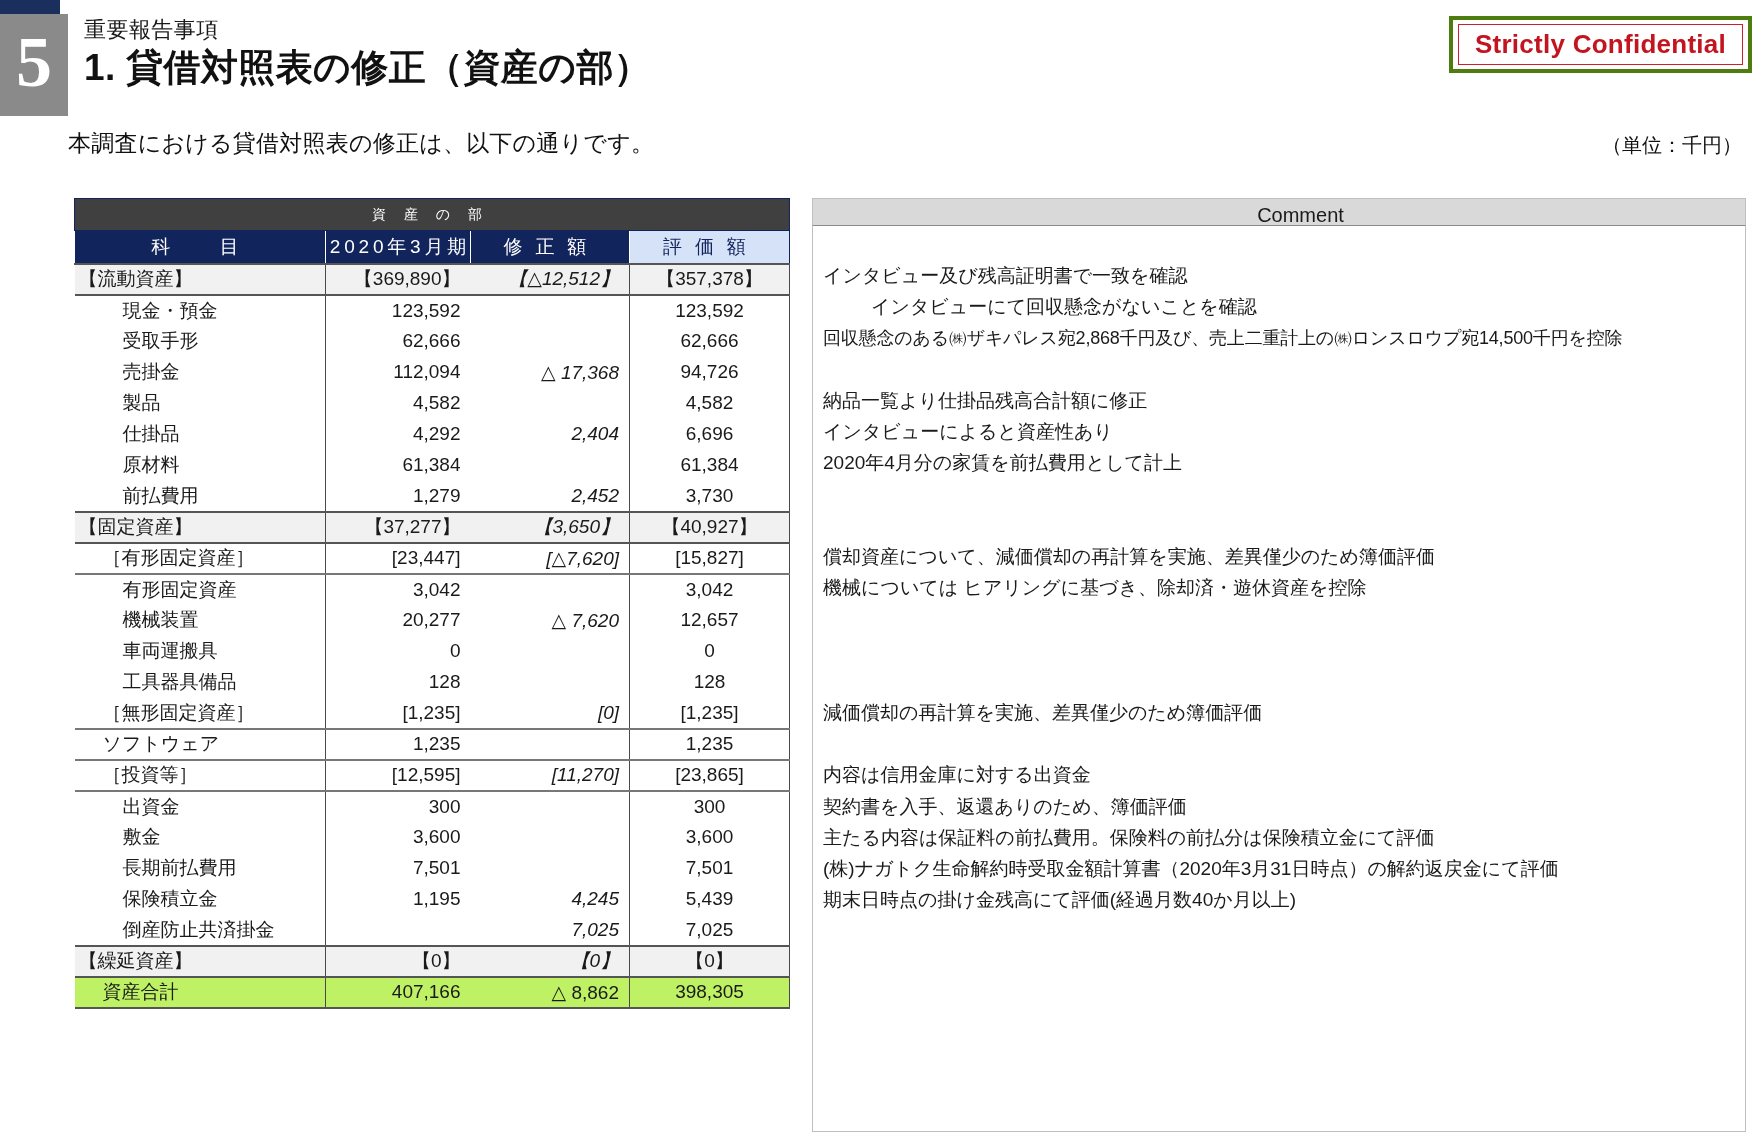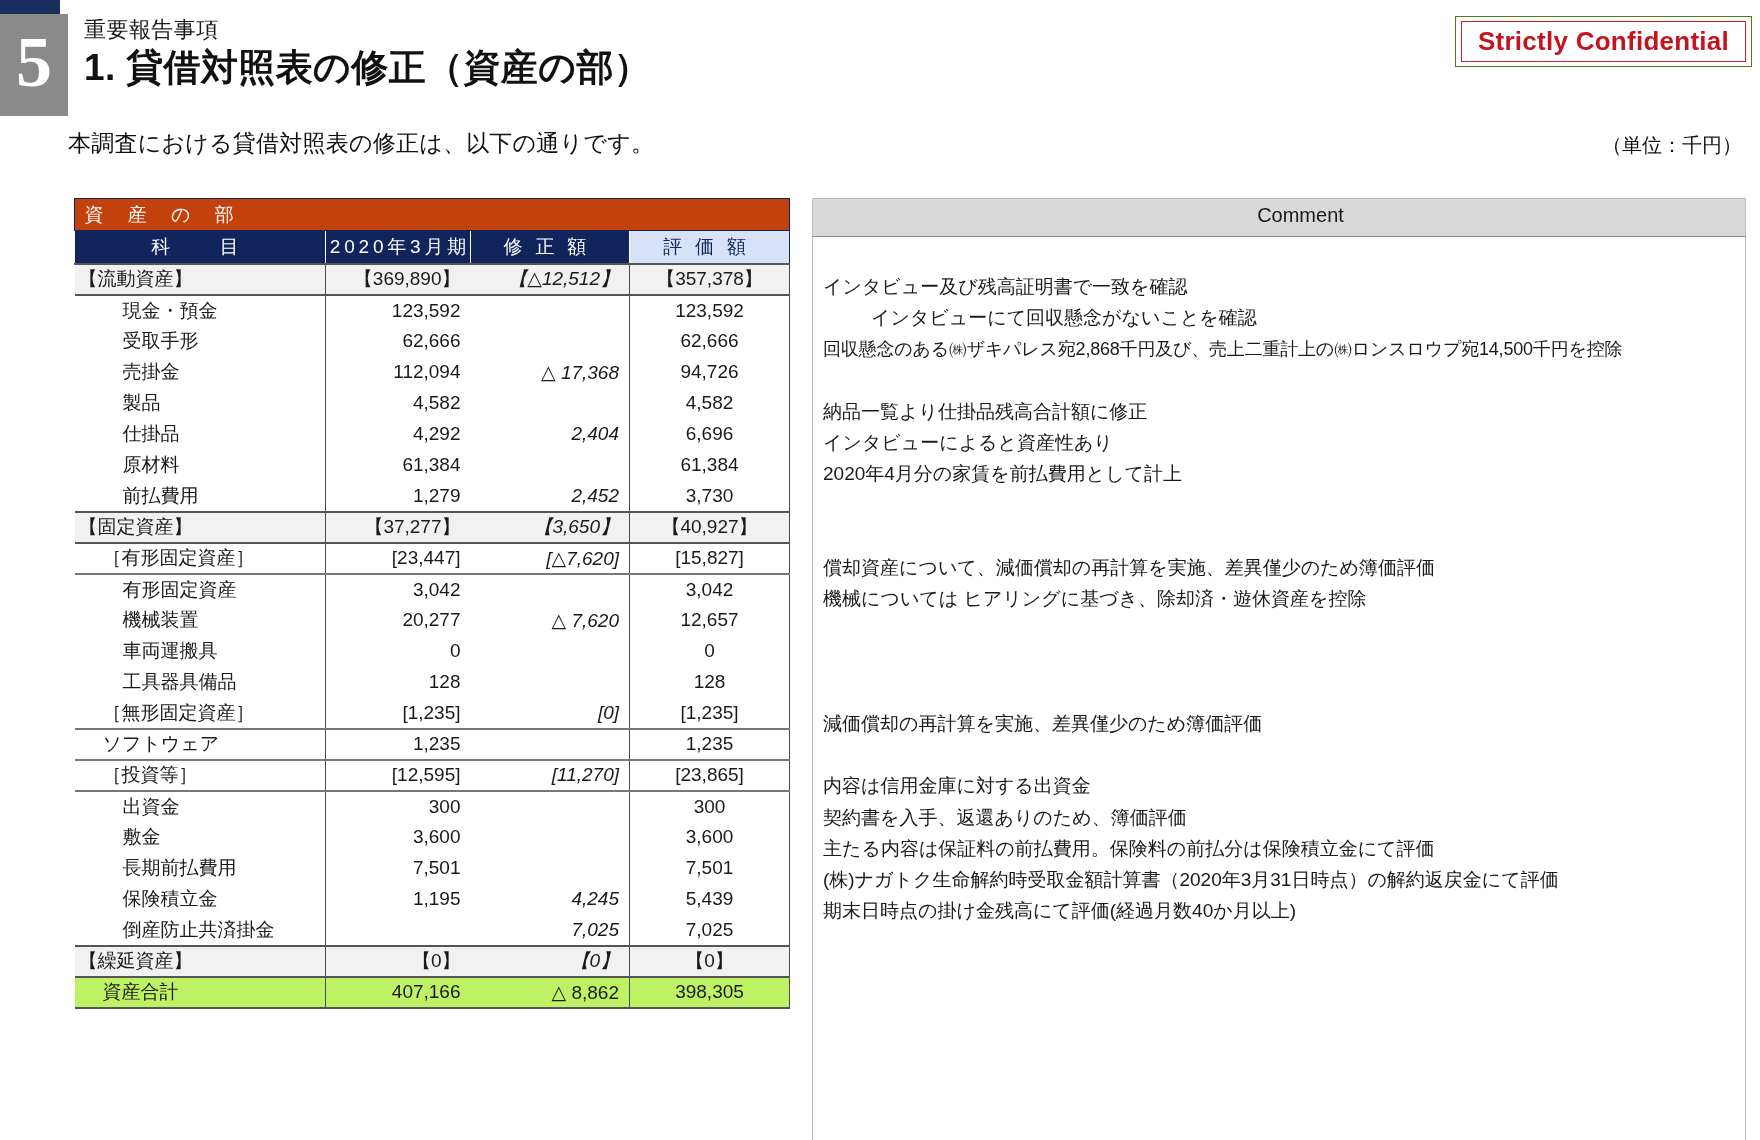--- a/index.html
+++ b/index.html
@@ -35,21 +35,21 @@
   .kicker {
     font-size: 22px; color: #1a1a1a; letter-spacing: .02em;
     line-height: 1.25; margin: 0 0 2px 0;
   }
   .title {
     font-size: 37px; font-weight: 700; color: #111111;
     letter-spacing: .01em; line-height: 1.2; margin: 0;
   }
   .confidential {
     position: absolute; right: 8px; top: 16px;
-    border: 1px solid #4d7c0f;
+    border: 4px solid #4d7c0f;
     padding: 4px 5px;
     background: #ffffff;
   }
   .confidential-inner {
     border: 1px solid #cf2029;
     padding: 4px 16px;
     color: #c3151f;
     font-weight: 700;
     font-size: 26px;
     letter-spacing: .01em;
@@ -73,26 +73,26 @@
   table.bs col.c-eval  { width: 160px; }
 
   .bs th, .bs td {
     font-size: 19px;
     height: 31px;
     padding: 0 10px;
     white-space: nowrap;
     vertical-align: middle;
   }
   .hdr-top th {
-    background: #c2410c;
+    background: #404040;
     color: #ffffff;
-    text-align: left;
+    text-align: center;
     letter-spacing: .5em;
     font-weight: 400;
-    font-size: 19px;
+    font-size: 14px;
     height: 32px;
     border: 1px solid #11245c;
     padding-left: .5em;
   }
   .hdr-col th {
     background: #11245c;
     color: #ffffff;
     text-align: center;
     font-weight: 400;
     height: 33px;
@@ -136,21 +136,21 @@
   tr.total td.item { padding-left: 28px; }
   tr.total td.adj { font-style: normal; }
 
   
   .cm-wrap { position: absolute; left: 812px; top: 198px; width: 934px; }
   .cm-head {
     background: #d9d9d9;
     color: #1a1a1a;
     text-align: center;
     font-size: 20px;
-    height: 38px;
+    height: 27px;
     line-height: 33px;
     border: 1px solid #bfbfbf;
     border-bottom: none;
     padding-left: 43px;
   }
   .cm-body {
     border-left: 1px solid #bfbfbf;
     border-right: 1px solid #bfbfbf;
     border-bottom: 1px solid #bfbfbf;
     border-top: 1px solid #8a8a8a;

